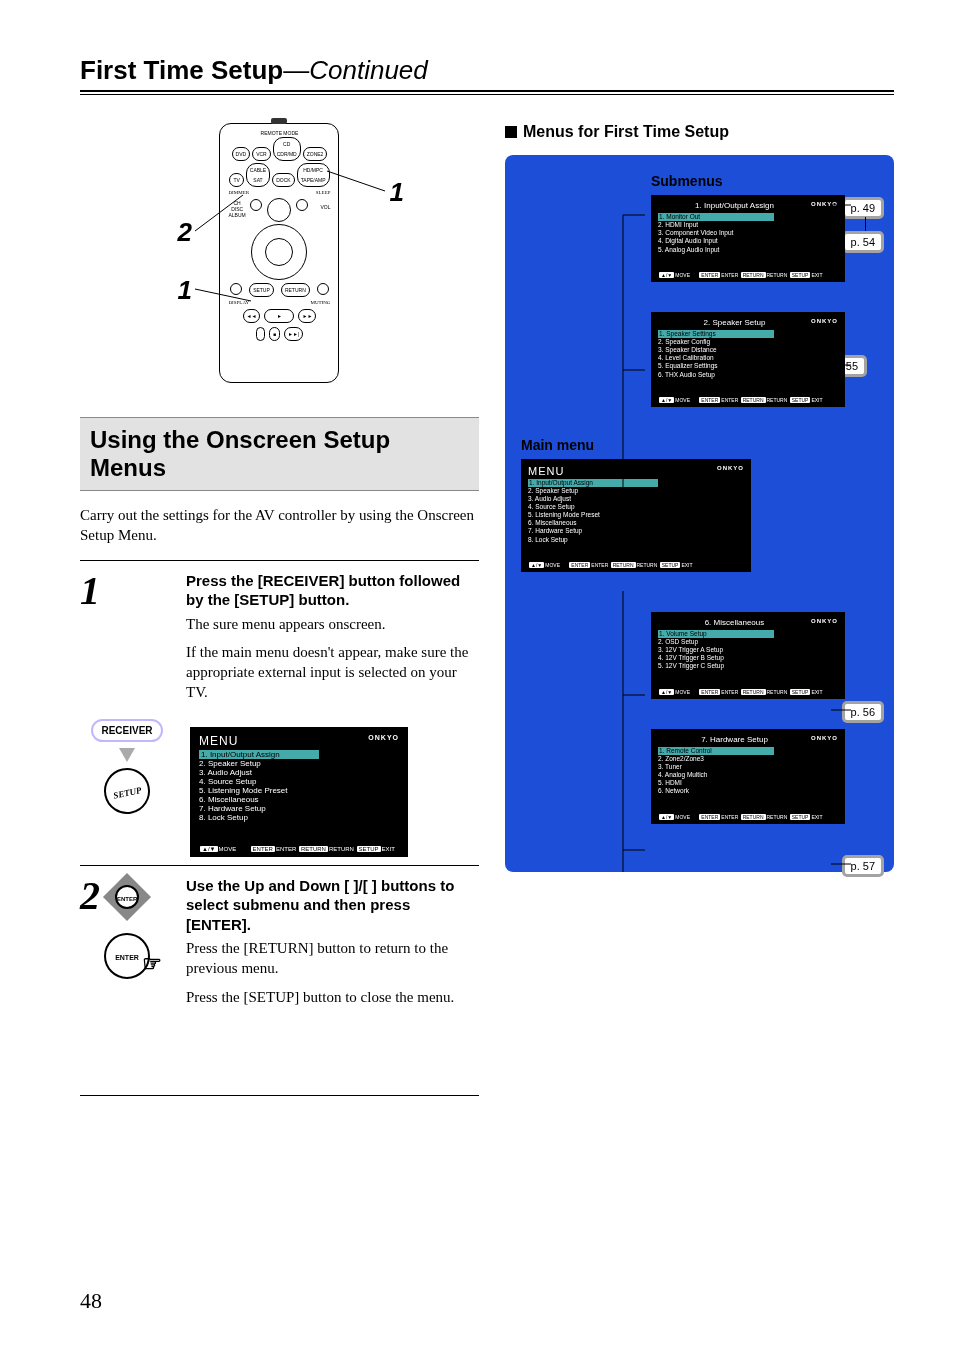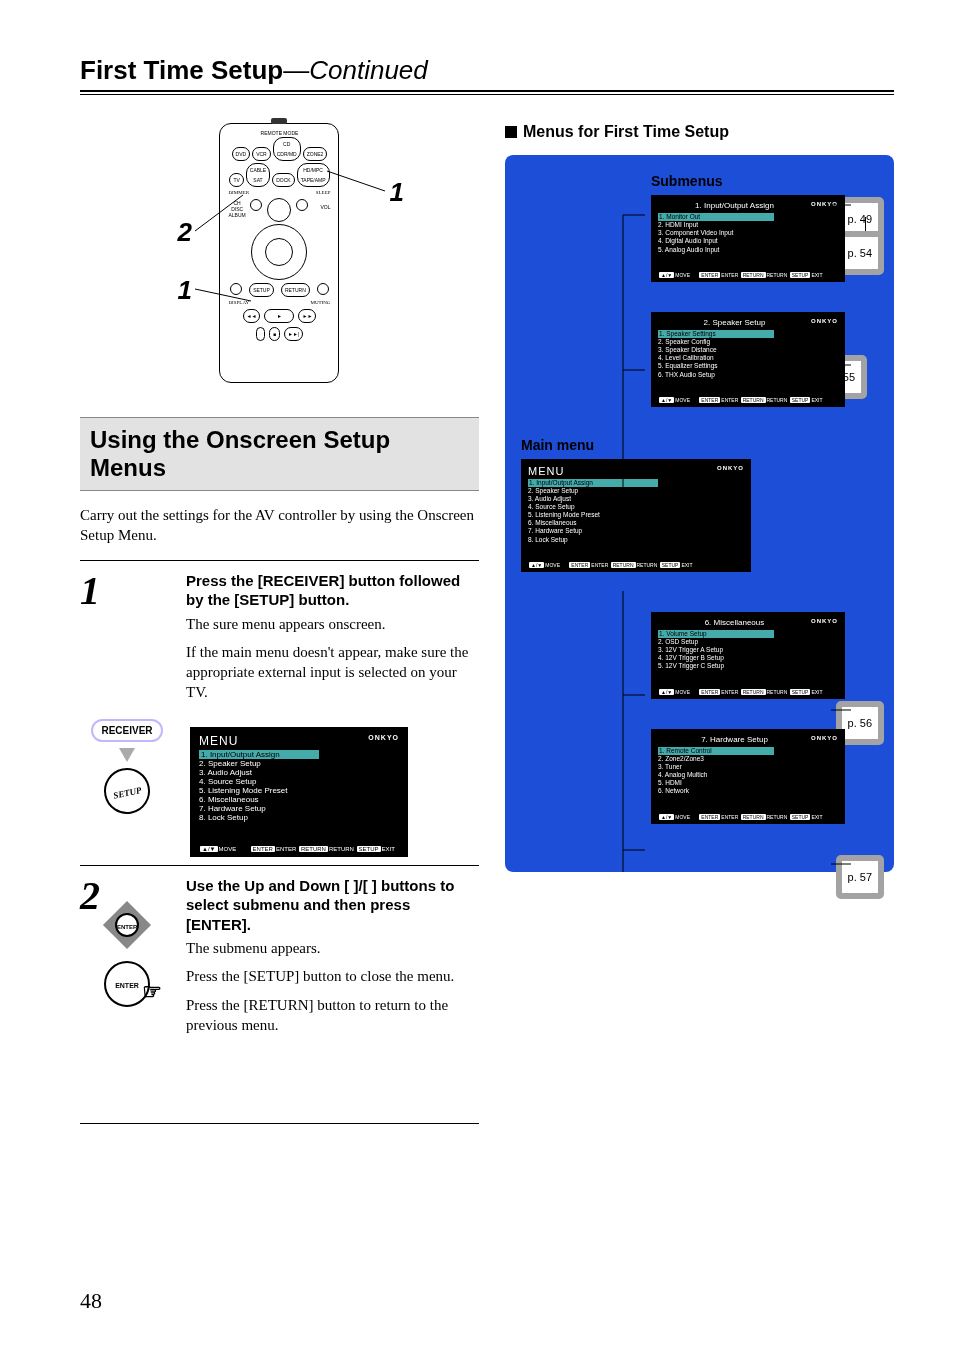--- a/index.html
+++ b/index.html
@@ -218,25 +218,25 @@
   .small-osd .brand { float:right; font-size:6px; font-weight:bold; letter-spacing:1px;}
   .small-osd .stitle { font-size:8px; text-align:center; display:block; margin-bottom:2px;}
   .small-osd .hl { background:#4aa; color:#000; padding:0 1px; display:inline-block; width:116px;}
   .small-osd .ft { margin-top:18px; font-size:5px;}
   .small-osd .ft .key { display:inline-block; background:#fff; color:#000; padding:0 2px; margin:0 1px; border-radius:1px;}
   .stack { margin-left:130px; }
   .stack .small-osd { margin-bottom:30px; }
   .main-osd-wrap { position:relative; width:250px; margin-top:4px;}
   .page-ref {
     position:absolute;
-    border:6px solid #a3a3a3;
+    border:3px solid #a3a3a3;
     border-radius:5px;
     background:#fff;
     font-size:11px;
-    padding:10px 6px;
+    padding:2px 6px;
   }
   .page-num {
     position:absolute;
     left:80px; bottom:34px;
     font-size:22px;
     font-family:"Times New Roman",serif;
   }
 </style>
 </head>
 <body>
@@ -341,23 +341,22 @@
             </div>
           </div>
         </div>
       </div>
 
       <div class="step-divider"></div>
       <div class="step">
         <div class="step-num">2</div>
         <div class="step-body">
           <div class="step-title">Use the Up and Down [   ]/[   ] buttons to select submenu and then press [ENTER].</div>
-          <div class="step-text">The submenu appears.</div>
+          <div class="step-text">Press the [RETURN] button to return to the previous menu.</div>
           <div class="step-text">Press the [SETUP] button to close the menu.</div>
-          <div class="step-text">Press the [RETURN] button to return to the previous menu.</div>
         </div>
       </div>
       <div class="step" style="margin-top:-160px;">
         <div class="step-icons">
           <div class="enter-icon">
             <div class="dpad"></div>
             <div class="center">ENTER</div>
           </div>
           <div class="enter-press">
             <span>ENTER</span>

